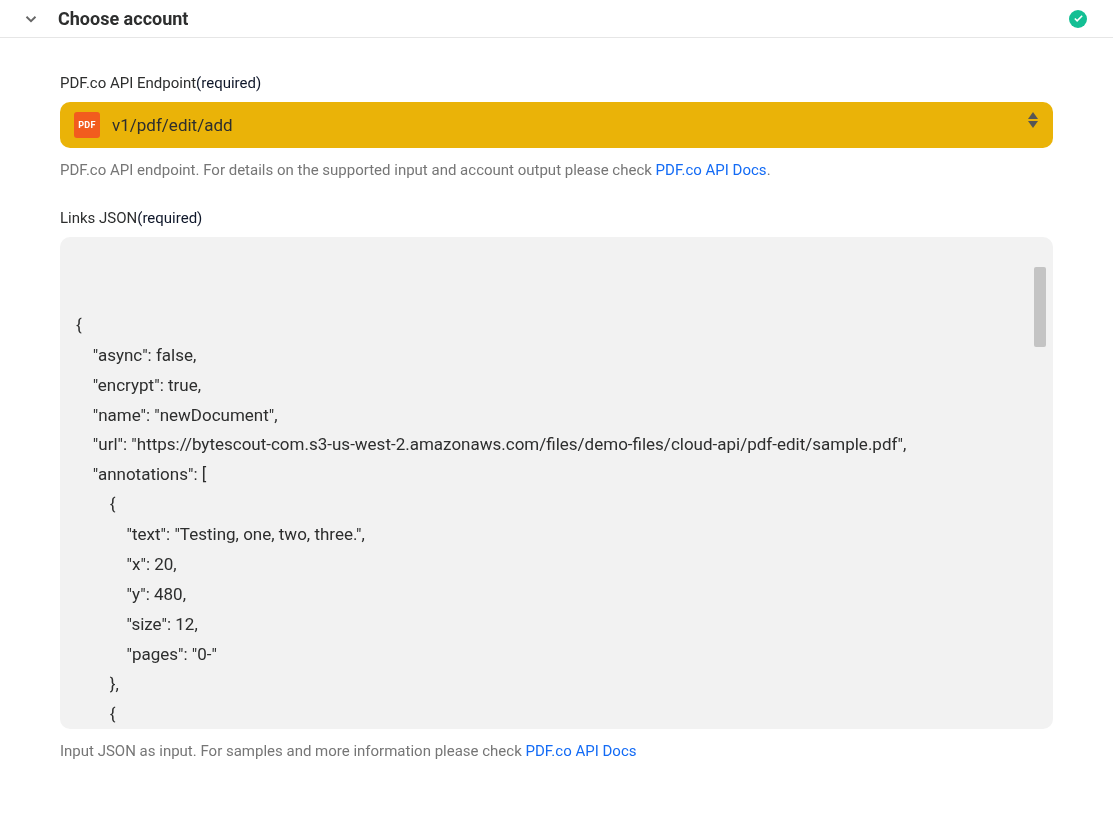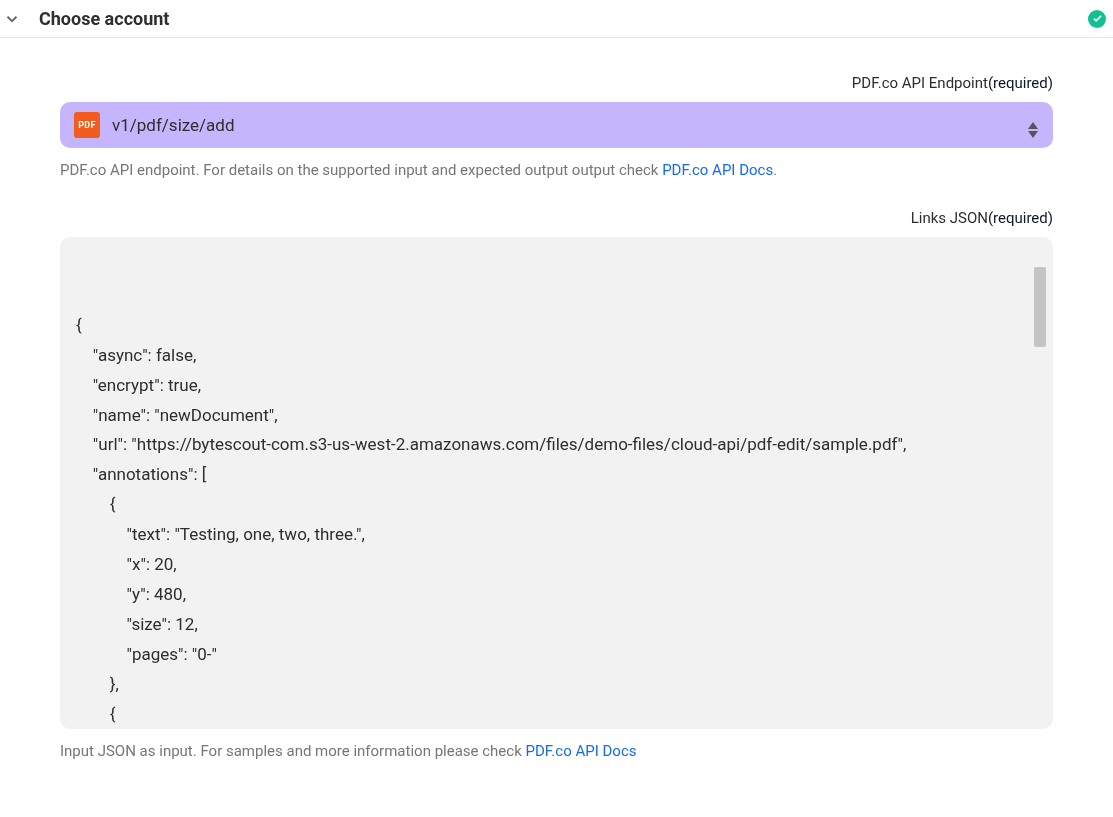--- a/index.html
+++ b/index.html
@@ -10,21 +10,21 @@
     body {
       font-family: -apple-system, BlinkMacSystemFont, "Segoe UI", Roboto, "Helvetica Neue", Arial, sans-serif;
       background: #ffffff;
       color: #2d2e2e;
       width: 1113px;
     }
     .section-header {
       display: flex;
       align-items: center;
       justify-content: space-between;
-      padding: 8px 3px;
+      padding: 8px 22px;
       border-bottom: 1px solid #e6e6e6;
     }
     .section-header-left {
       display: flex;
       align-items: center;
       gap: 18px;
     }
     .chevron {
       color: #666;
       display: flex;
@@ -52,39 +52,39 @@
       font-size: 24px;
       font-weight: 700;
       color: #2d2e2e;
       margin-bottom: 32px;
     }
     .field-group {
       margin-bottom: 28px;
     }
     .field-label-row {
       display: flex;
-      justify-content: flex-end;
+      justify-content: flex-start;
       align-items: center;
       margin-bottom: 10px;
     }
     .field-label {
       font-size: 15px;
       color: #2d2e2e;
       font-weight: 400;
     }
     .required-text {
       font-size: 15px;
       color: #0f172a;
     }
     .select-box {
-      background: #c4b5fd;
+      background: #eab308;
       border-radius: 10px;
       padding: 10px 14px;
       display: flex;
-      align-items: flex-end;
+      align-items: flex-start;
       justify-content: space-between;
       cursor: pointer;
     }
     .select-left {
       display: flex;
       align-items: center;
       gap: 12px;
     }
     .pdf-icon {
       width: 26px;
@@ -183,33 +183,33 @@
 <div class="content">
 
   <div class="field-group">
     <div class="field-label-row">
       <span class="field-label">PDF.co API Endpoint</span>
       <span class="required-text">(required)</span>
     </div>
     <div class="select-box">
       <div class="select-left">
         <span class="pdf-icon">PDF</span>
-        <span class="select-value">v1/pdf/size/add</span>
+        <span class="select-value">v1/pdf/edit/add</span>
       </div>
       <span class="sort-icon">
         <svg width="12" height="8" viewBox="0 0 12 8">
             <polygon points="6,0 11,7 1,7" fill="currentColor"></polygon>
           </svg>
         <svg width="12" height="8" viewBox="0 0 12 8">
             <polygon points="1,1 11,1 6,8" fill="currentColor"></polygon>
           </svg>
       </span>
     </div>
     <p class="helper-text">
-      <span>PDF.co API endpoint. For details on the supported input and expected output output check </span><a class="helper-link">PDF.co API Docs</a><span>.</span>
+      <span>PDF.co API endpoint. For details on the supported input and account output please check </span><a class="helper-link">PDF.co API Docs</a><span>.</span>
     </p>
   </div>
 
   <div class="field-group">
     <div class="field-label-row">
       <span class="field-label">Links JSON</span>
       <span class="required-text">(required)</span>
     </div>
     <div class="json-box">
       <div class="json-content">{

